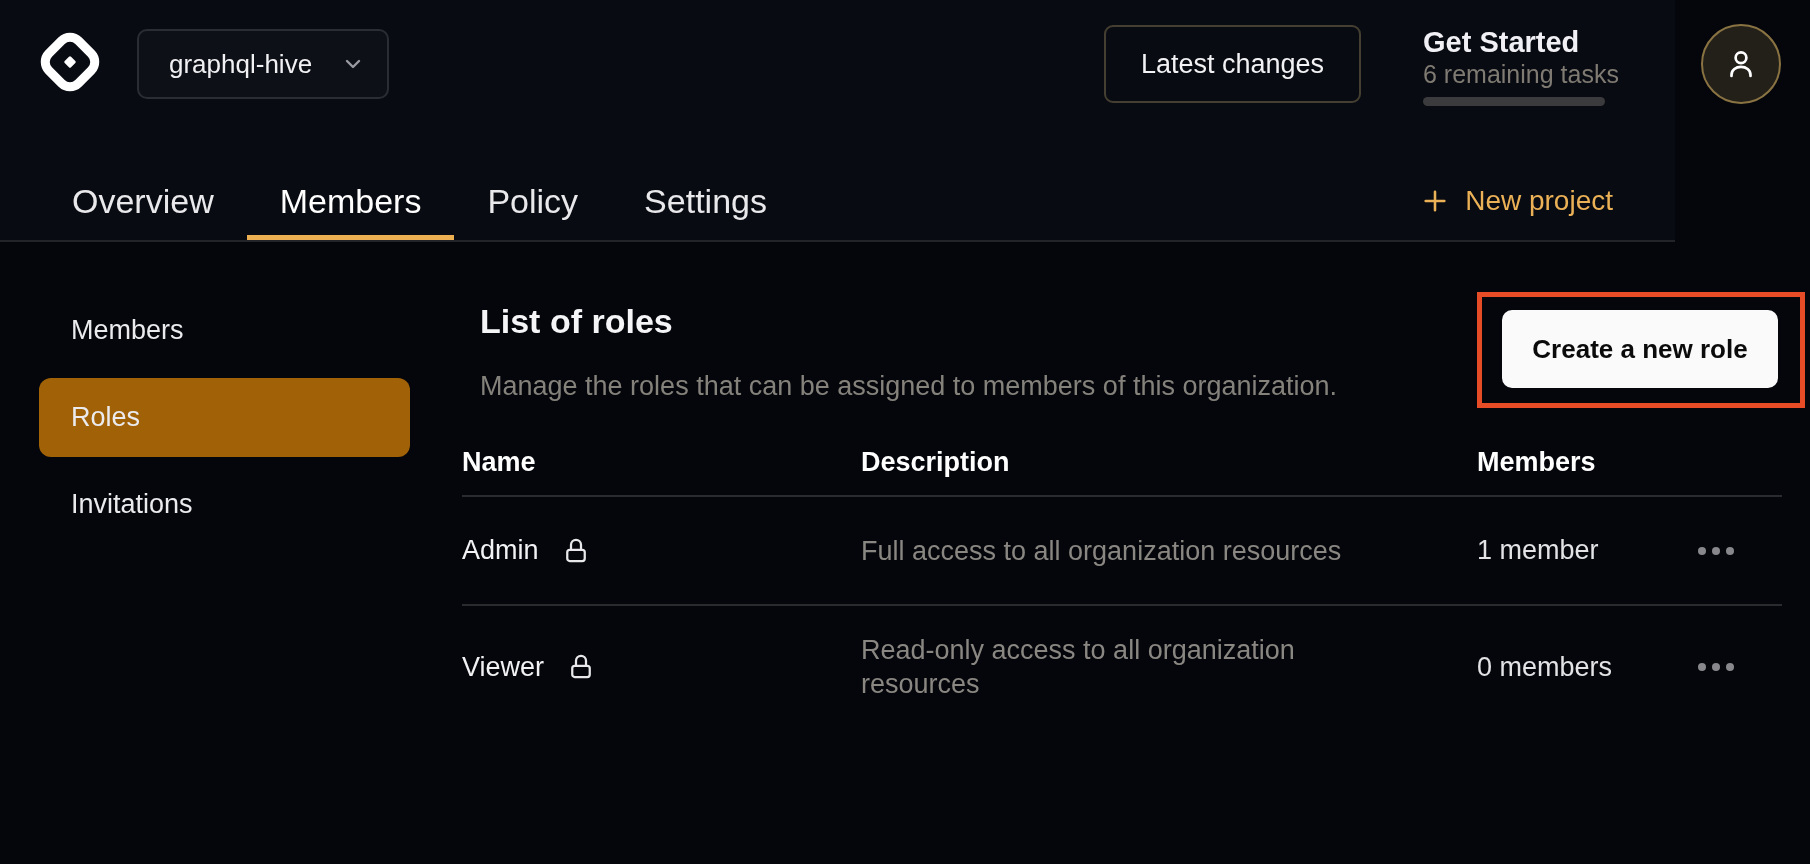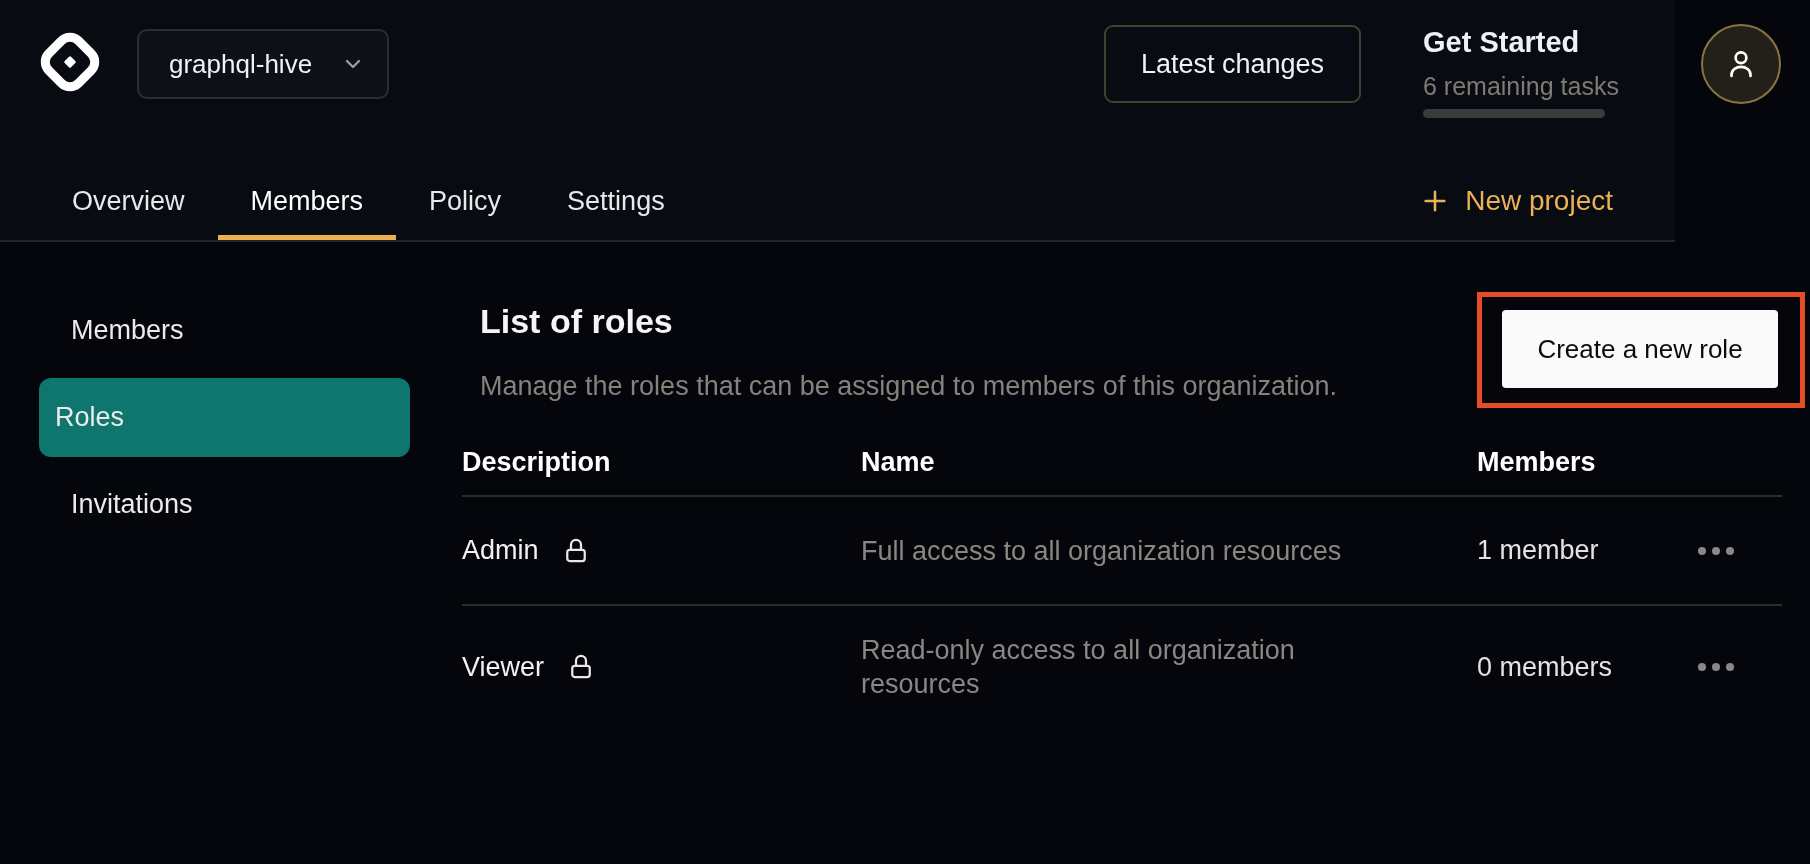--- a/index.html
+++ b/index.html
@@ -11,44 +11,44 @@
 
   .logo{position:absolute;left:38px;top:30px;width:64px;height:64px;cursor:pointer;}
   .org-btn{position:absolute;left:137px;top:29px;width:252px;height:70px;background:#0d1016;border:2px solid #2b2d35;border-radius:10px;display:flex;align-items:center;padding:0 22px 0 30px;cursor:pointer;}
   .org-btn .org-label{color:#f1f1f4;font-size:26px;flex:1;}
   .org-btn svg{flex:none;}
 
   .latest-btn{position:absolute;left:1068px;top:25px;width:257px;height:78px;background:transparent;border:2px solid #453f31;border-radius:9px;color:#f2f2f4;font-size:27px;display:flex;align-items:center;justify-content:center;cursor:pointer;margin-left:36px;}
 
   .get-started{position:absolute;left:1423px;top:25px;width:182px;cursor:pointer;}
   .gs-title{color:#f0f0f5;font-size:29px;font-weight:700;line-height:34px;}
-  .gs-sub{color:#7f7a72;font-size:25px;line-height:30px;margin-top:12px;white-space:nowrap;}
+  .gs-sub{color:#7f7a72;font-size:25px;line-height:30px;margin-top:0;white-space:nowrap;}
   .gs-bar{margin-top:8px;width:182px;height:9px;border-radius:5px;background:#3b3a3c;}
 
   .avatar{position:absolute;left:1701px;top:24px;width:80px;height:80px;border-radius:50%;background:#23201a;border:2px solid #8a7342;display:flex;align-items:center;justify-content:center;cursor:pointer;}
 
   .tabs-bar{position:absolute;left:39px;top:162px;height:78px;display:flex;align-items:stretch;}
-  .tab{position:relative;padding:0 33px;display:flex;align-items:center;color:#e9e9ec;font-size:27px;cursor:pointer;white-space:nowrap;}
+  .tab{position:relative;padding:0 33px;display:flex;align-items:center;color:#e9e9ec;font-size:34px;cursor:pointer;white-space:nowrap;}
   .tab.active{color:#ffffff;font-weight:500;}
   .tab.active::after{content:"";position:absolute;left:0;right:0;bottom:0;height:5px;background:#ecb053;}
 
   .new-project{position:absolute;right:62px;top:162px;height:78px;display:flex;align-items:center;gap:16px;color:#ebb156;font-size:28px;cursor:pointer;}
 
   
   .side-nav{position:absolute;left:39px;top:291px;width:371px;display:flex;flex-direction:column;gap:8px;}
   .side-item{height:79px;border-radius:12px;display:flex;align-items:center;padding-left:32px;color:#ebebee;font-size:27px;cursor:pointer;}
-  .side-item.active{background:#0f766e;padding-left:16px;}
+  .side-item.active{background:#a16207;}
 
   
   .page-head{position:absolute;left:480px;top:300px;width:960px;}
   .page-title{color:#f5f5f7;font-size:34px;font-weight:700;line-height:42px;}
   .page-sub{color:#85827c;font-size:27px;line-height:32px;margin-top:28px;}
 
   .annotation-box{position:absolute;left:1477px;top:292px;width:328px;height:116px;border:5px solid #e64d27;}
-  .create-btn{position:absolute;left:1502px;top:310px;width:276px;height:78px;background:#fafafa;color:#0b0b0c;border:none;border-radius:4px;font-size:26px;font-weight:400;cursor:pointer;}
+  .create-btn{position:absolute;left:1502px;top:310px;width:276px;height:78px;background:#fafafa;color:#0b0b0c;border:none;border-radius:10px;font-size:26px;font-weight:700;cursor:pointer;}
 
   .roles-table{position:absolute;left:462px;top:430px;width:1320px;}
   .t-row{display:grid;grid-template-columns:399px 616px 219px 86px;align-items:center;}
   .t-head{height:67px;border-bottom:2px solid #2a2b2f;}
   .t-head .t-cell{color:#ffffff;font-size:27px;font-weight:700;}
   .t-body-row-1{height:109px;border-bottom:2px solid #2a2b2f;}
   .t-body-row-2{height:122px;}
   .cell-name{display:flex;align-items:center;gap:22px;color:#f2f2f4;font-size:27px;}
   .cell-desc{color:#8a8782;font-size:27px;line-height:34px;max-width:505px;}
   .cell-members{color:#e3e3e6;font-size:27px;}
@@ -135,22 +135,22 @@
     <div class="page-title">List of roles</div>
     <div class="page-sub">Manage the roles that can be assigned to members of this organization.</div>
   </div>
 
   <div class="annotation-box"></div>
   <button class="create-btn">Create a new role</button>
 
   <div class="roles-table">
 
     <div class="t-row t-head">
+      <div class="t-cell">Name</div>
       <div class="t-cell">Description</div>
-      <div class="t-cell">Name</div>
       <div class="t-cell">Members</div>
       <div class="t-cell"></div>
     </div>
 
     <div class="t-row t-body-row-1">
       <div class="cell-name">
         <span>Admin</span>
         <svg width="30" height="30" viewBox="0 0 24 24">
           <rect x="5" y="11" width="14" height="9" rx="2" fill="none" stroke="#e8e8ea" stroke-width="1.8"></rect>
           <path d="M8 11 V7 a4 4 0 0 1 8 0 v4" fill="none" stroke="#e8e8ea" stroke-width="1.8" stroke-linecap="round"></path>

